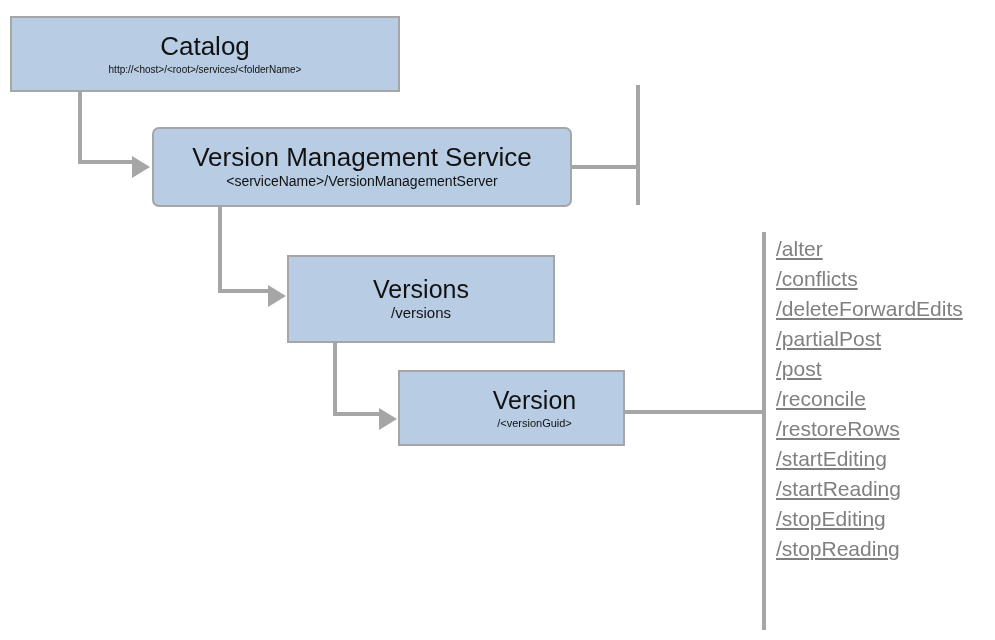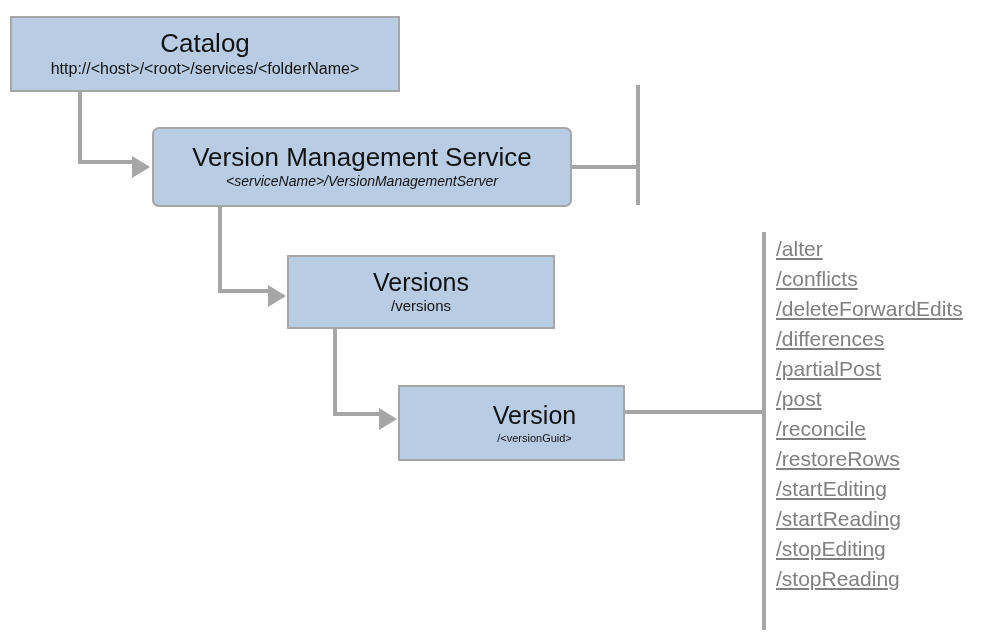--- a/index.html
+++ b/index.html
@@ -41,31 +41,31 @@
   .node-sub {
     font-size: 14px;
     line-height: 1.1;
     margin-top: 3px;
     color: #111111;
     white-space: nowrap;
   }
 
   #node-catalog      { left: 10px;  top: 16px;  width: 390px; height: 76px; }
   #node-catalog .node-title { font-size: 26px; }
-  #node-catalog .node-sub   { font-size: 16px; }
+  #node-catalog .node-sub   { font-size: 10px; }
 
   #node-vms          { left: 152px; top: 127px; width: 420px; height: 80px; border-radius: 7px; }
   #node-vms .node-title { font-size: 26px; }
-  #node-vms .node-sub   { font-size: 14px; font-style: italic; }
+  #node-vms .node-sub   { font-size: 14px; }
 
-  #node-versions     { left: 287px; top: 255px; width: 268px; height: 74px; }
+  #node-versions     { left: 287px; top: 255px; width: 268px; height: 88px; }
   #node-versions .node-title { font-size: 25px; }
   #node-versions .node-sub   { font-size: 15px; }
 
-  #node-version      { left: 398px; top: 385px; width: 227px; height: 76px; padding-left: 46px; }
+  #node-version      { left: 398px; top: 370px; width: 227px; height: 76px; padding-left: 46px; }
   #node-version .node-title { font-size: 25px; }
   #node-version .node-sub   { font-size: 11px; }
 
   
   .seg {
     position: absolute;
     background: #a6a6a6;
   }
   .seg-v { width: 4px; }
   .seg-h { height: 4px; }
@@ -139,21 +139,20 @@
   <div class="node" id="node-version">
     <div class="node-title">Version</div>
     <div class="node-sub">/&lt;versionGuid&gt;</div>
   </div>
 
 
   <div class="op-list" id="ops-version">
       <span class="op-item">/alter</span>
       <span class="op-item">/conflicts</span>
       <span class="op-item">/deleteForwardEdits</span>
-      <span class="op-item">/differences</span>
       <span class="op-item">/partialPost</span>
       <span class="op-item">/post</span>
       <span class="op-item">/reconcile</span>
       <span class="op-item">/restoreRows</span>
       <span class="op-item">/startEditing</span>
       <span class="op-item">/startReading</span>
       <span class="op-item">/stopEditing</span>
       <span class="op-item">/stopReading</span>
     </div>
 

